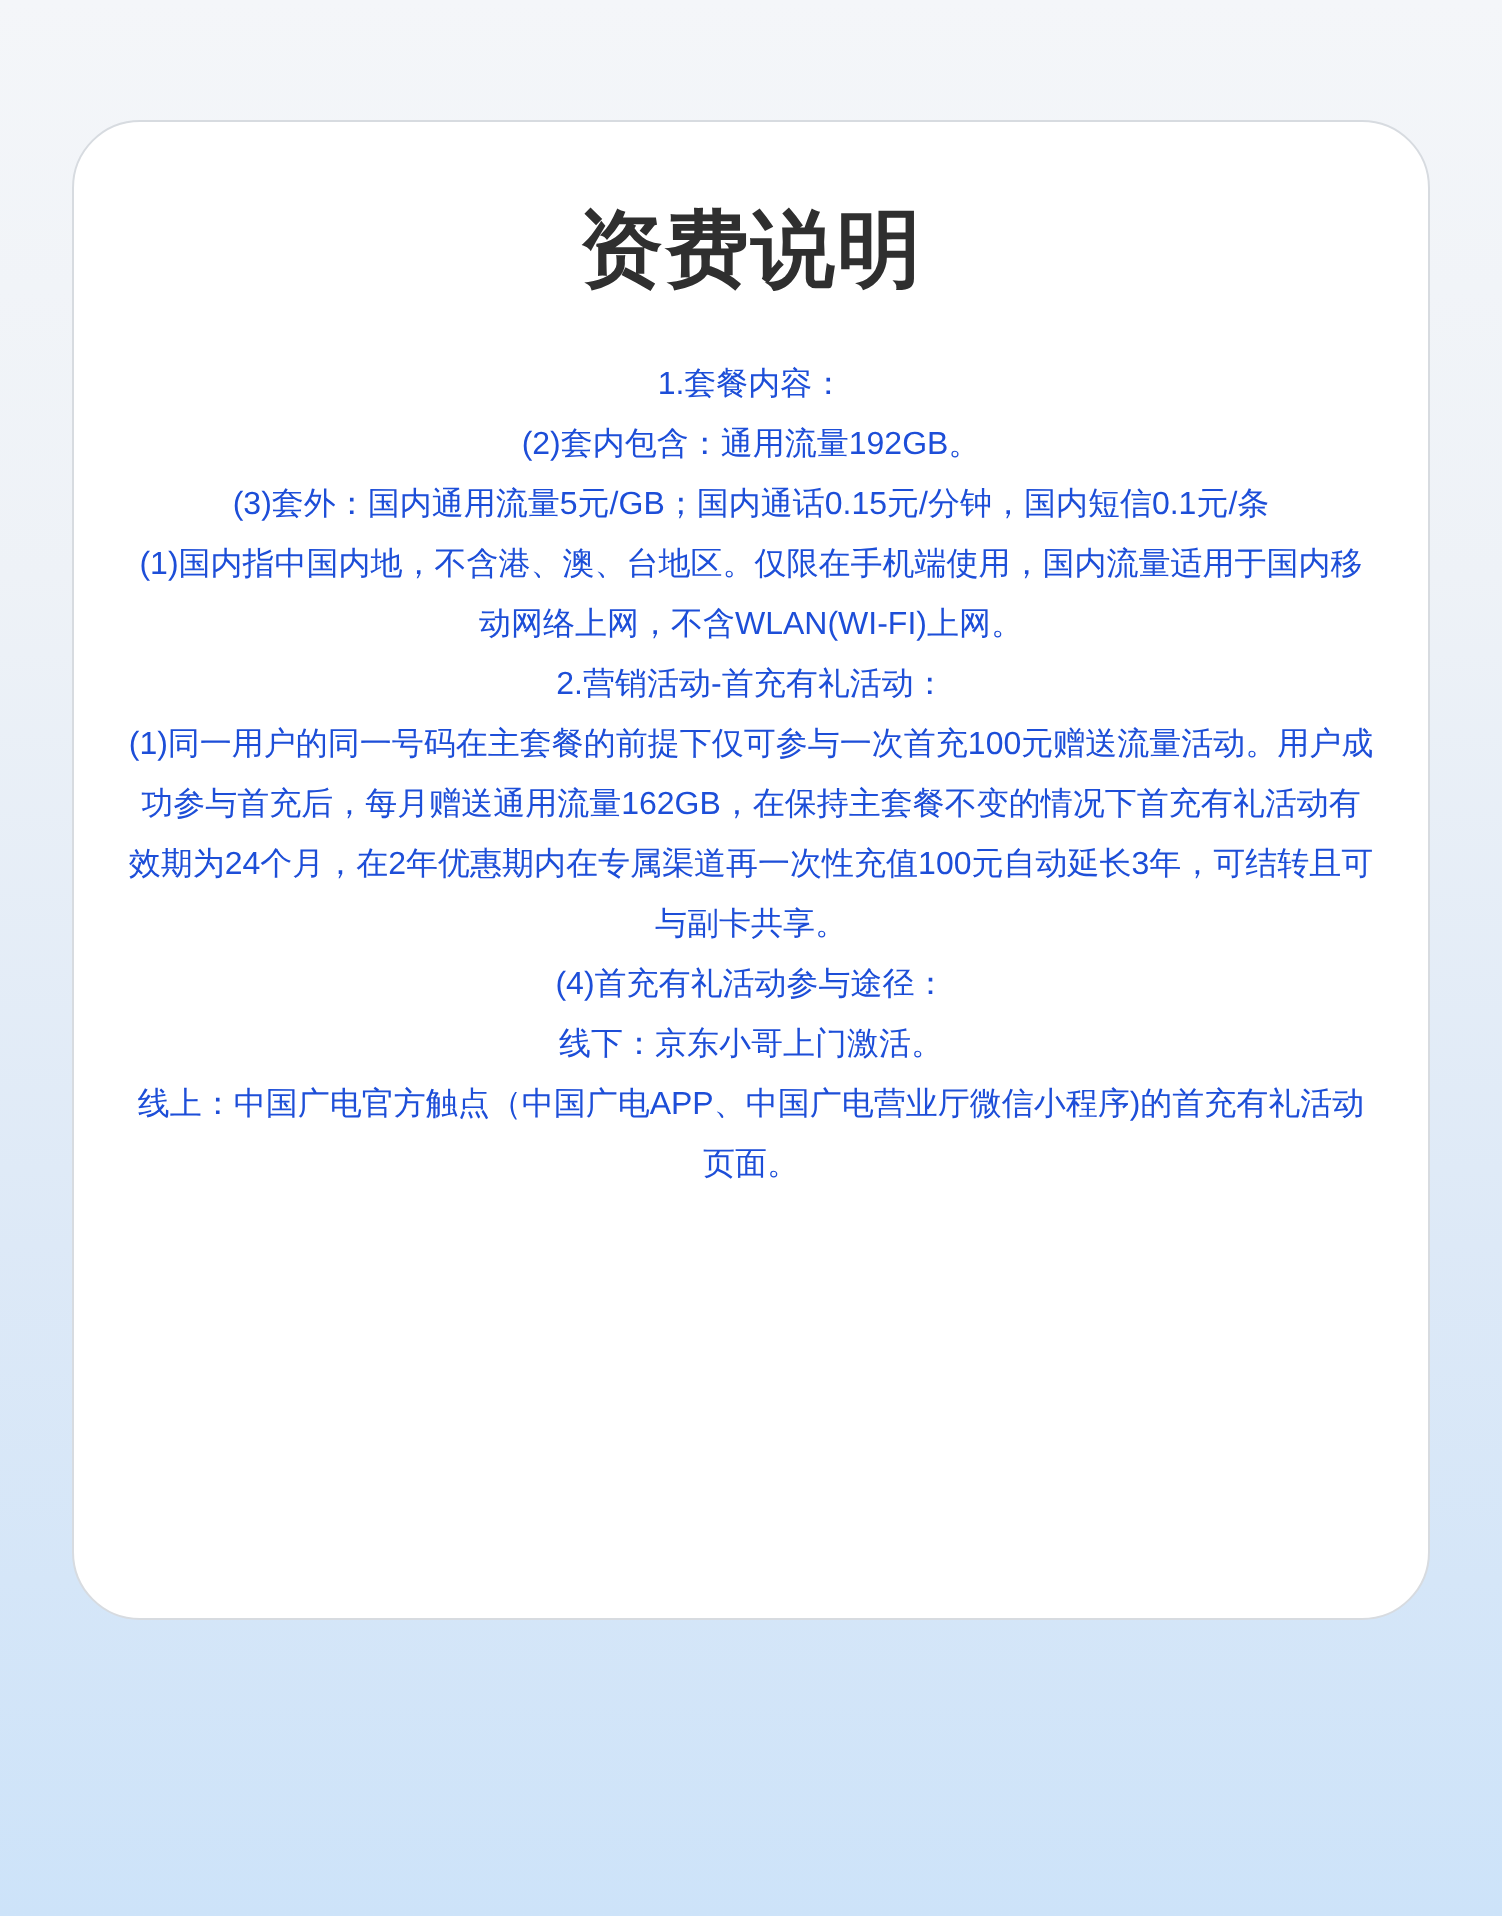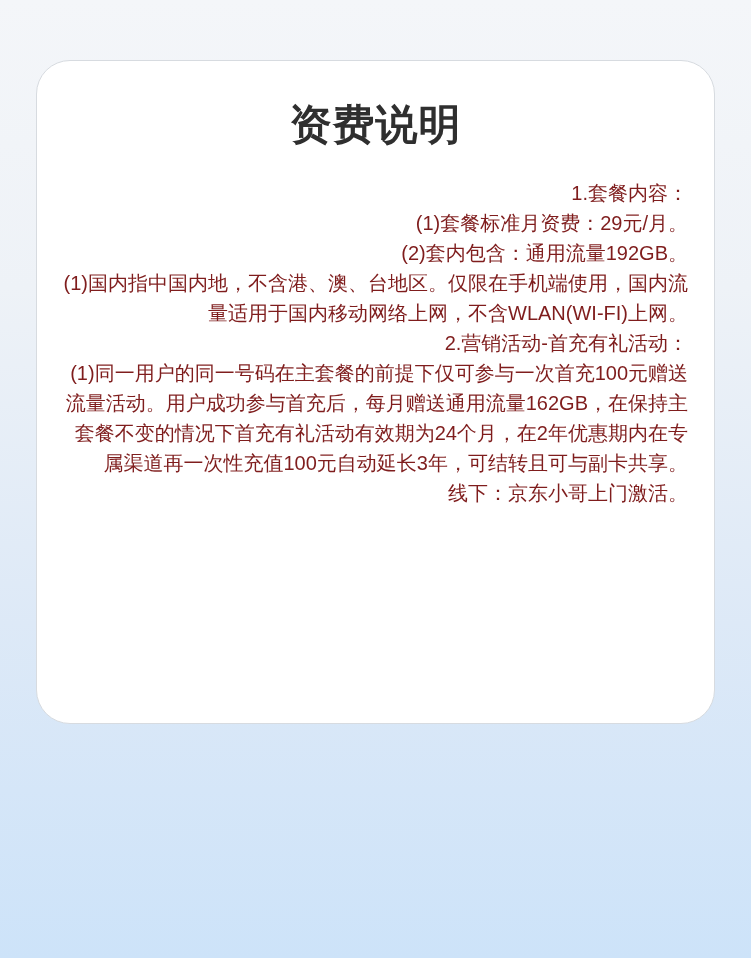--- a/index.html
+++ b/index.html
@@ -12,56 +12,58 @@
     height: 958px;
     overflow: hidden;
     background: linear-gradient(180deg, #f4f6f9 0%, #eef2f7 30%, #dde9f7 65%, #cde3f9 100%);
     font-family: "Liberation Sans", "DejaVu Sans", sans-serif;
   }
   .card {
     position: absolute;
     left: 36px;
     top: 60px;
     width: 679px;
-    height: 664px;
+    height: 750px;
     box-sizing: border-box;
     background: #ffffff;
     border: 1px solid #d7dbe0;
     border-radius: 34px;
     padding: 38px 26px 0 26px;
   }
   .title {
     margin: 0;
     text-align: center;
     font-size: 42px;
     line-height: 1.25;
     font-weight: 700;
     color: #2f2f2f;
     letter-spacing: 1px;
   }
   .body-text {
     margin-top: 26px;
-    font-size: 20px;
+    font-size: 16px;
     line-height: 30px;
-    color: #7f1d1d;
-    text-align: right;
+    color: #1d4ed8;
+    text-align: center;
   }
   .body-text p {
     margin: 0;
     padding: 0;
     word-break: break-all;
   }
 </style>
 </head>
 <body>
 
 <div class="card">
   <h1 class="title">资费说明</h1>
   <div class="body-text">
     <p>1.套餐内容：</p>
-    <p>(1)套餐标准月资费：29元/月。</p>
     <p>(2)套内包含：通用流量192GB。</p>
+    <p>(3)套外：国内通用流量5元/GB；国内通话0.15元/分钟，国内短信0.1元/条</p>
     <p>(1)国内指中国内地，不含港、澳、台地区。仅限在手机端使用，国内流量适用于国内移动网络上网，不含WLAN(WI-FI)上网。</p>
     <p>2.营销活动-首充有礼活动：</p>
     <p>(1)同一用户的同一号码在主套餐的前提下仅可参与一次首充100元赠送流量活动。用户成功参与首充后，每月赠送通用流量162GB，在保持主套餐不变的情况下首充有礼活动有效期为24个月，在2年优惠期内在专属渠道再一次性充值100元自动延长3年，可结转且可与副卡共享。</p>
+    <p>(4)首充有礼活动参与途径：</p>
     <p>线下：京东小哥上门激活。</p>
+    <p>线上：中国广电官方触点（中国广电APP、中国广电营业厅微信小程序)的首充有礼活动页面。</p>
   </div>
 </div>
 
 </body></html>

